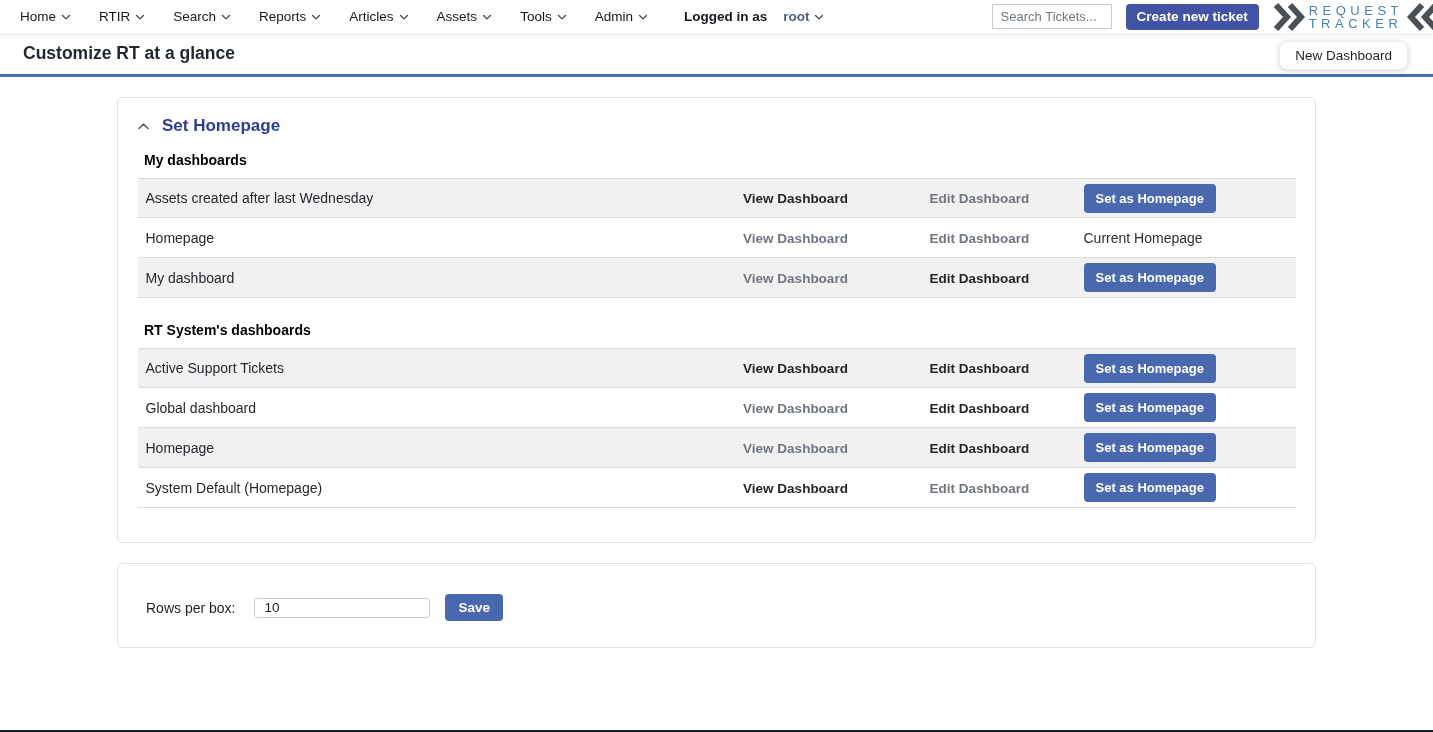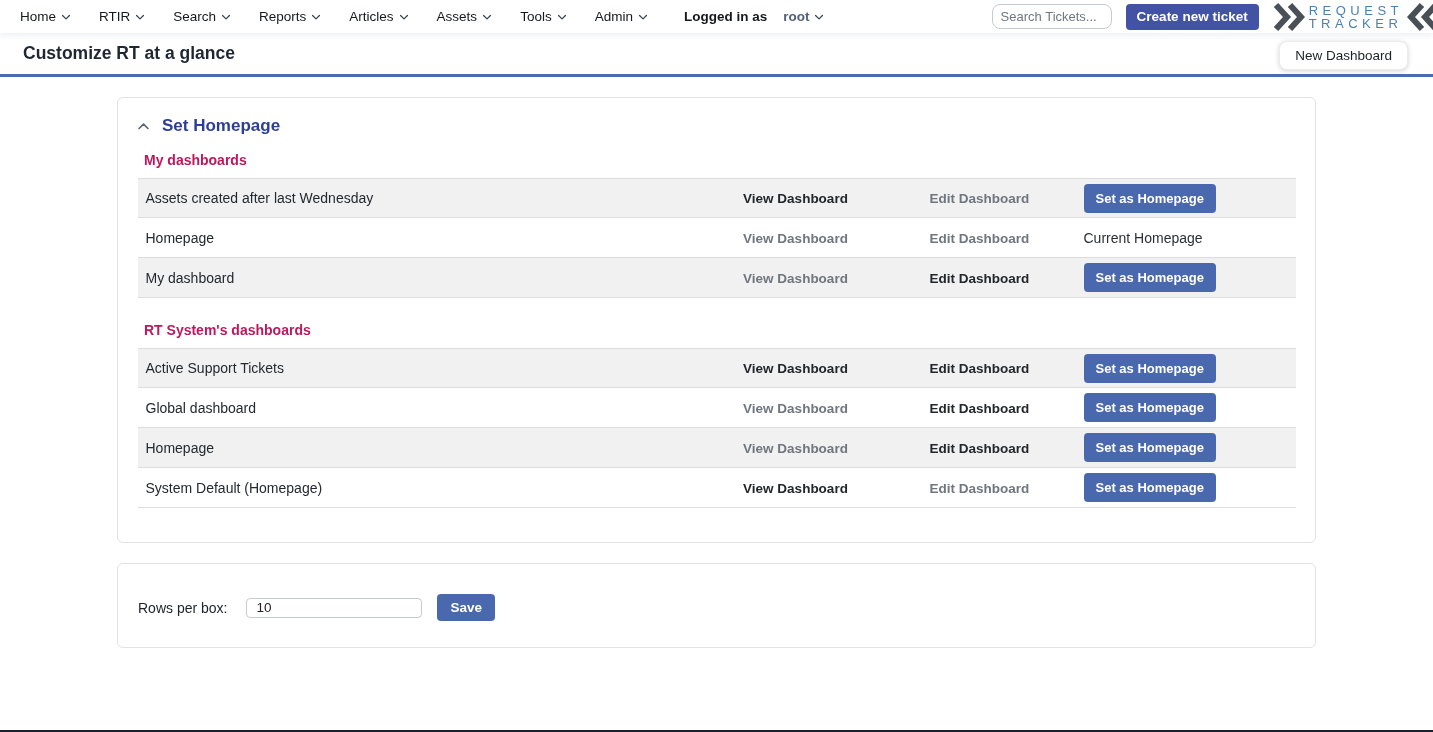--- a/index.html
+++ b/index.html
@@ -38,21 +38,21 @@
   .nav-right {
     margin-left:auto;
     display:flex;
     align-items:center;
     gap:14px;
   }
   .search-tickets {
     width:120px;
     height:25px;
     border:1px solid #c6cbd1;
-    border-radius:8px;
+    border-radius:0;
     font-size:13px;
     padding:0 8px;
     color:#333;
     font-family:"Liberation Sans", sans-serif;
   }
   .search-tickets::placeholder { color:#6f7780; }
   .create-ticket-btn {
     height:26px;
     background:#4253a4;
     color:#fff;
@@ -130,21 +130,21 @@
   }
   .collapse-chev { color:#5b6573; display:inline-flex; cursor:pointer; }
   .section-title {
     font-size:17px;
     font-weight:bold;
     color:#2c3e96;
   }
   .group-heading {
     font-size:14px;
     font-weight:bold;
-    color:#be185d;
+    color:#000000;
     margin:16px 0 10px 7px;
     cursor:pointer;
   }
   .group-heading.second { margin-top:24px; }
   
   .dash-table { width:1158px; margin:0 auto; }
   .trow {
     display:flex;
     align-items:center;
     height:40px;
@@ -188,21 +188,21 @@
     font-family:"Liberation Sans", sans-serif;
   }
   .current-text { font-size:14px; color:#2b2f33; }
   
   .options-row {
     display:flex;
     align-items:center;
     margin-top:14px;
     padding-left:1px;
   }
-  .options-label { font-size:14px; color:#1d2129; }
+  .options-label { font-size:14px; color:#1d2129;margin-left:8px; }
   .rows-input {
     width:176px;
     height:20px;
     border:1px solid #c6cbd1;
     border-radius:4px;
     margin-left:19px;
     padding:0 9px;
     font-size:13.5px;
     color:#222;
     font-family:"Liberation Sans", sans-serif;

